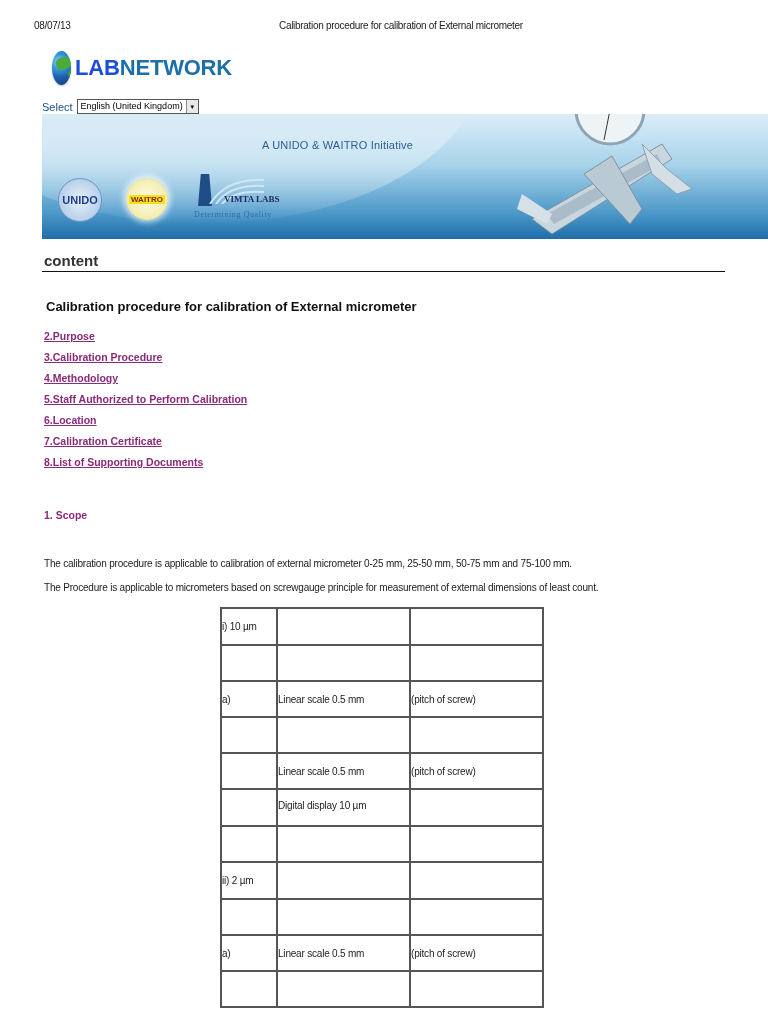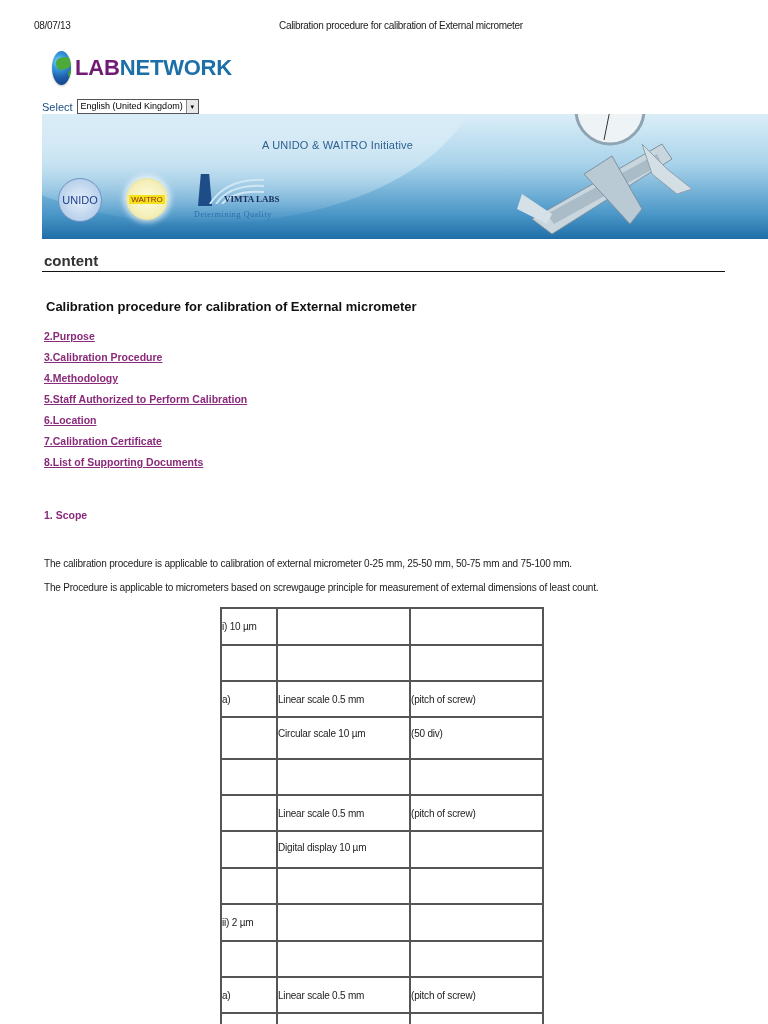--- a/index.html
+++ b/index.html
@@ -23,21 +23,21 @@
   }
   .globe::before {
     content: ""; position: absolute; left: 4px; top: 6px; width: 16px; height: 12px;
     background: #4caa3a; border-radius: 40% 60% 50% 40%; transform: rotate(-20deg);
   }
   .globe::after {
     content: ""; position: absolute; left: 16px; top: 18px; width: 12px; height: 10px;
     background: #3f9a33; border-radius: 50% 40% 60% 50%;
   }
   .logo-text { margin-left: 4px; font-size: 22px; font-weight: bold; letter-spacing: -0.2px; }
-  .logo-lab { color: #701a75; }
+  .logo-lab { color: #1d4ed8; }
   .logo-net { color: #1c6fa8; }
 
   
   .lang-row { left: 42px; top: 99px; display: flex; align-items: center; font-size: 11px; }
   .lang-label { color: #1a4e8a; margin-right: 4px; }
   .lang-select {
     display: flex; align-items: center; height: 13px; border: 1px solid #555;
     font-size: 9px; color: #000; background: #fff;
   }
   .lang-select .val { padding: 0 3px; line-height: 13px; }
@@ -57,21 +57,21 @@
     border-radius: 50%; background: linear-gradient(180deg, #f3f9fd 0%, #d7ebf6 70%, rgba(210,233,245,0) 100%);
   }
   .banner .initiative { position: absolute; left: 220px; top: 25px; font-size: 11px; color: #2d5f8f; letter-spacing: 0.2px; }
   .banner .tagline { position: absolute; left: 290px; top: 38px; font-size: 18px; color: #2a7db5; letter-spacing: 0.1px; }
   .banner .caliper {
     position: absolute; left: 450px; top: 0; width: 200px; height: 125px;
   }
   .seal {
     position: absolute; width: 42px; height: 42px; border-radius: 50%;
     display: flex; align-items: center; justify-content: center;
-    font-weight: normal;
+    font-weight: bold;
     text-align: center;
   }
   .seal-unido { left: 16px; top: 64px; background: radial-gradient(circle, #e6f0fa 0%, #b7d0ea 70%, #8db2d8 100%); color: #1d3f8c; font-size: 11px; border: 1px solid #6d95c4; }
   .seal-waitro { left: 84px; top: 64px; background: radial-gradient(circle, #fffbe0 0%, #f4efb8 60%, #d8cf7e 100%); color: #8a1f1f; font-size: 8px; box-shadow: 0 0 6px 2px rgba(255,255,255,0.8); }
   .seal-waitro span { background: #f4e21a; padding: 0 2px; }
   .vimta { position: absolute; left: 152px; top: 58px; width: 100px; height: 52px; }
   .vimta .tower { position: absolute; left: 4px; top: 2px; width: 14px; height: 32px; background: #1e4c86; clip-path: polygon(20% 0, 80% 0, 100% 100%, 0 100%); }
   .vimta .name { position: absolute; left: 30px; top: 22px; font-family: "Liberation Serif", serif; font-size: 9px; font-weight: bold; color: #1a2c5c; }
   .vimta .sub { position: absolute; left: 0; top: 38px; font-family: "Liberation Serif", serif; font-size: 8px; color: #2b6fa8; letter-spacing: 0.6px; }
 
@@ -186,25 +186,20 @@
       <tr style="height: 36px;">
         <td class="c1"></td>
         <td class="c2"></td>
         <td class="c3"></td>
       </tr>
       <tr style="height: 36px;">
         <td class="c1">a)</td>
         <td class="c2">Linear scale 0.5 mm</td>
         <td class="c3">(pitch of screw)</td>
       </tr>
-      <tr style="height: 42px;">
-        <td class="c1 top"></td>
-        <td class="c2 top">Circular scale 10 µm</td>
-        <td class="c3 top">(50 div)</td>
-      </tr>
       <tr style="height: 36px;">
         <td class="c1"></td>
         <td class="c2"></td>
         <td class="c3"></td>
       </tr>
       <tr style="height: 36px;">
         <td class="c1"></td>
         <td class="c2">Linear scale 0.5 mm</td>
         <td class="c3">(pitch of screw)</td>
       </tr>

